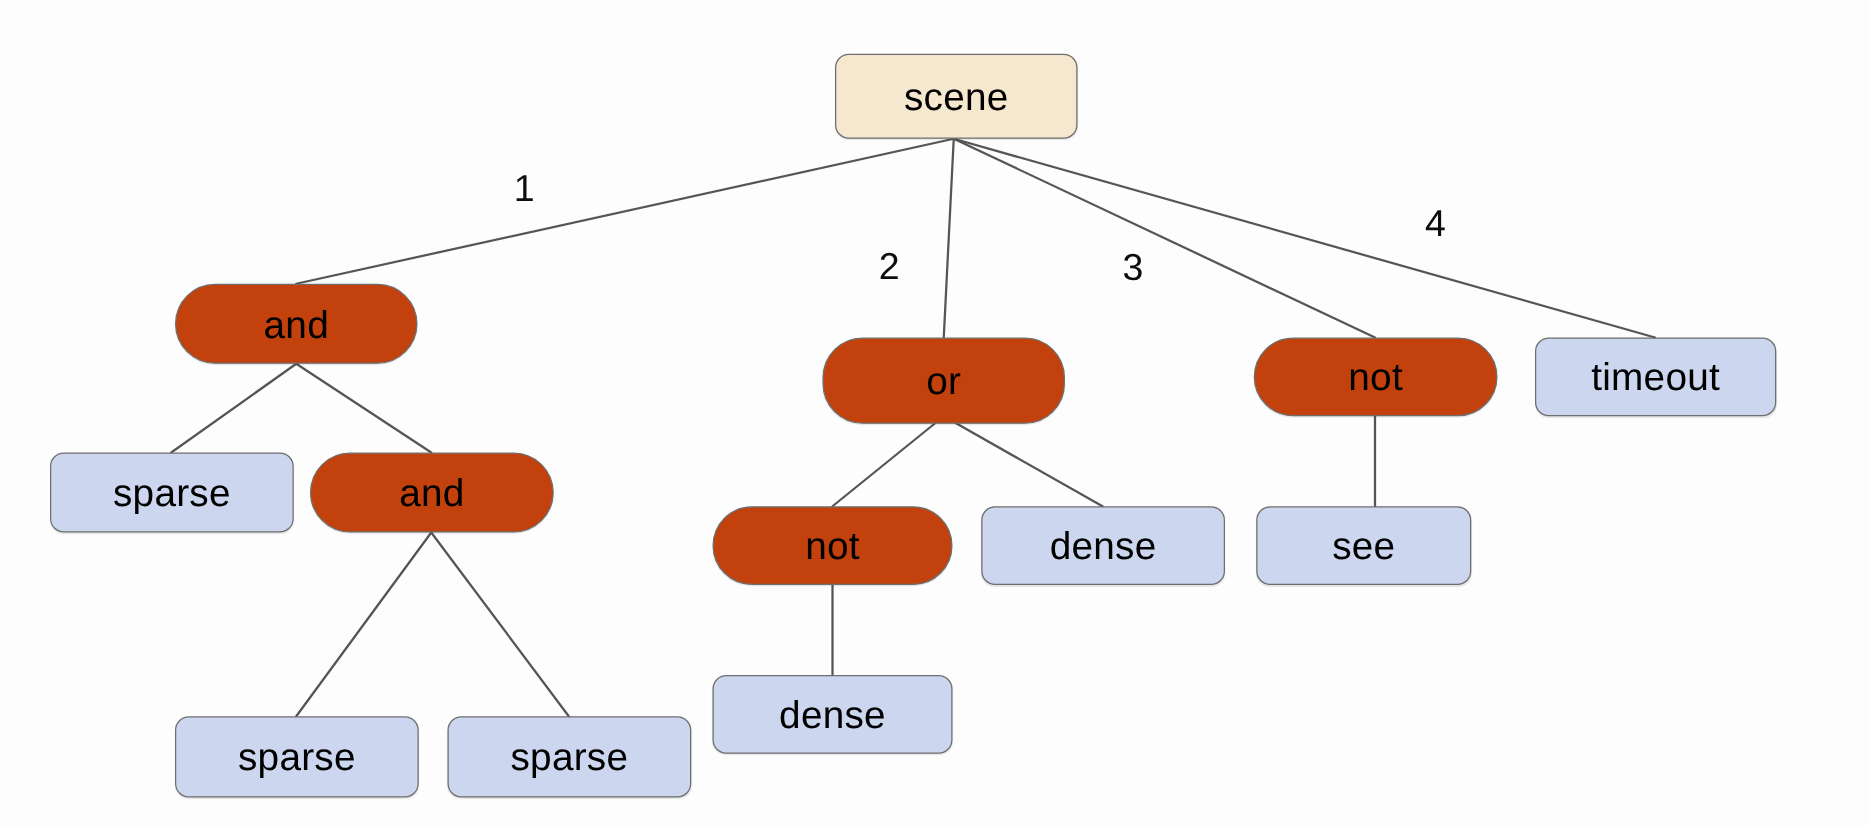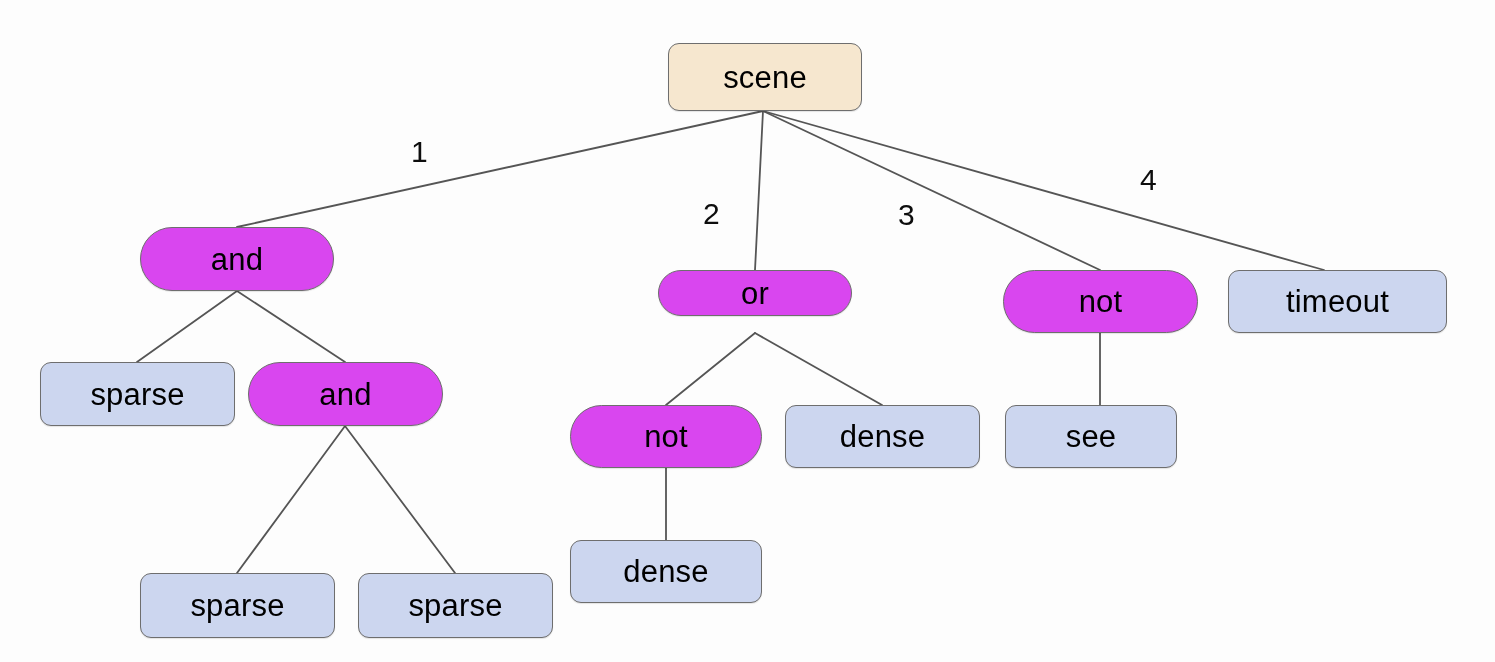--- a/index.html
+++ b/index.html
@@ -33,21 +33,21 @@
     align-items: center;
     justify-content: center;
     color: #000000;
     font-size: 31px;
     line-height: 1;
     letter-spacing: 0.2px;
     white-space: nowrap;
     box-shadow: 0 1px 1px rgba(0,0,0,0.10);
   }
   .node-root   { background: #f6e7cf; }
-  .node-op     { background: #d946ef; border-radius: 32px; }
+  .node-op     { background: #c2410c; border-radius: 32px; }
   .node-leaf   { background: #ccd6ef; }
   .edge-label {
     position: absolute;
     font-size: 30px;
     color: #0d0d0d;
     line-height: 1;
     white-space: nowrap;
     user-select: none;
   }
 </style>
@@ -69,27 +69,27 @@
       <line x1="666" y1="468" x2="666" y2="540" stroke="#555555" stroke-width="1.8" stroke-linecap="round"></line>
       <line x1="1100" y1="333" x2="1100" y2="405" stroke="#555555" stroke-width="1.8" stroke-linecap="round"></line>
     </svg>
   <div id="node-layer">
       <div class="node node-root" style="left: 668px; top: 43px; width: 194px; height: 68px;">
         <span>scene</span>
       </div>
       <div class="node node-op" style="left: 140px; top: 227px; width: 194px; height: 64px;">
         <span>and</span>
       </div>
-      <div class="node node-op" style="left: 658px; top: 270px; width: 194px; height: 46px; align-items: center;">
+      <div class="node node-op" style="left: 658px; top: 270px; width: 194px; height: 69px; align-items: center;">
         <span>or</span>
       </div>
       <div class="node node-op" style="left: 1003px; top: 270px; width: 195px; height: 63px;">
         <span>not</span>
       </div>
-      <div class="node node-leaf" style="left: 1228px; top: 270px; width: 219px; height: 63px;">
+      <div class="node node-leaf" style="left: 1228px; top: 270px; width: 193px; height: 63px;">
         <span>timeout</span>
       </div>
       <div class="node node-leaf" style="left: 40px; top: 362px; width: 195px; height: 64px;">
         <span>sparse</span>
       </div>
       <div class="node node-op" style="left: 248px; top: 362px; width: 195px; height: 64px;">
         <span>and</span>
       </div>
       <div class="node node-op" style="left: 570px; top: 405px; width: 192px; height: 63px;">
         <span>not</span>

